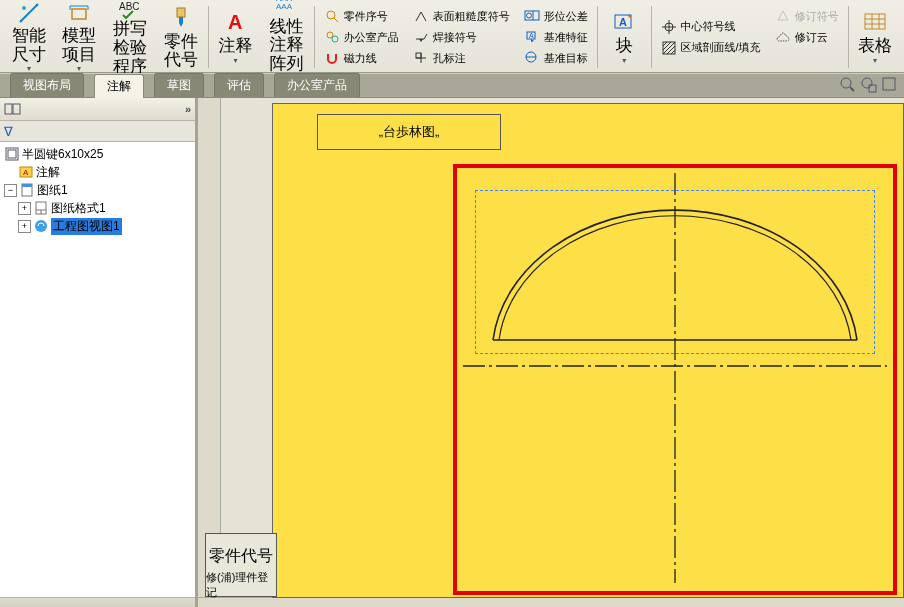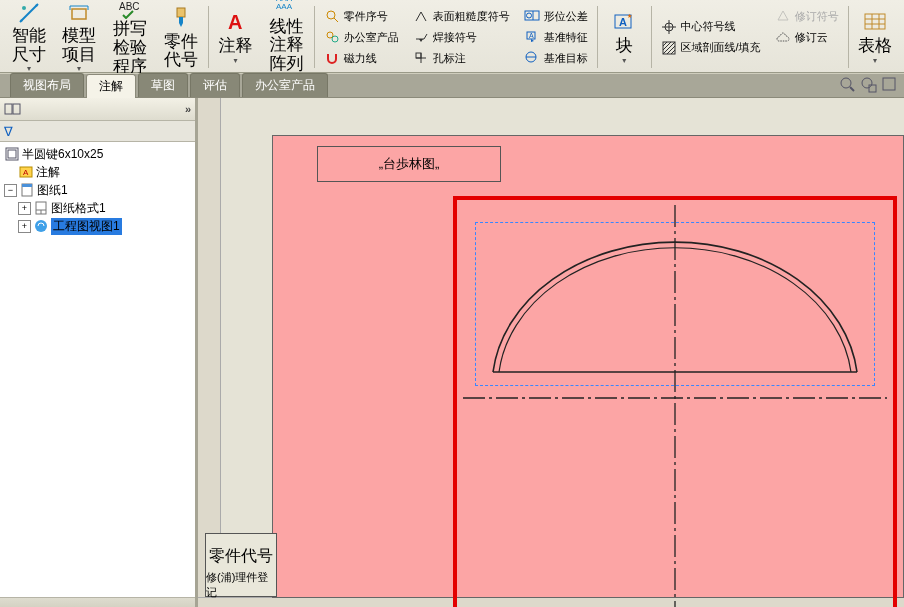--- a/index.html
+++ b/index.html
@@ -12,21 +12,21 @@
   .rb-btn .lab{font-size:17px;}
   .rb-btn .dd{font-size:8px;color:#555;margin-top:1px;}
   .rb-sep{width:1px;background:#b6b4a6;margin:4px 2px;}
   .rb-col{display:flex;flex-direction:column;justify-content:center;padding:0 3px;}
   .rb-row{display:flex;align-items:center;height:21px;padding:0 4px;white-space:nowrap;border-radius:3px;}
   .rb-row .si{width:16px;height:16px;display:inline-flex;align-items:center;justify-content:center;margin-right:4px;}
   .disabled{color:#a9a9a9;}
   .disabled svg{opacity:.5;}
 
   
-  .tabstrip{height:23px;background:#a8a798;border-top:1px solid #cfcdbd;border-bottom:1px solid #8b8a7a;display:flex;align-items:flex-end;padding-left:10px;position:relative;}
+  .tabstrip{height:23px;background:#a8a798;border-top:1px solid #cfcdbd;border-bottom:1px solid #8b8a7a;display:flex;align-items:flex-end;padding-left:10px;position:relative;gap:8px;}
   .tab{padding:3px 12px;font-size:12px;background:#888877;color:#fff;border:1px solid #777766;border-bottom:none;margin-right:2px;border-radius:3px 3px 0 0;}
   .tab.active{background:#f5f3e8;color:#000;border-color:#8b8a7a;position:relative;top:1px;}
   .zoom-icons{position:absolute;right:6px;top:2px;display:flex;gap:4px;}
 
   
   .main{display:flex;height:514px;}
   .side{width:195px;background:#e7e5dc;border-right:3px solid #a6a494;display:flex;flex-direction:column;}
   .side-top{height:22px;background:linear-gradient(#f3f1e6,#dedccf);border-bottom:1px solid #b6b4a6;display:flex;align-items:center;justify-content:space-between;padding:0 4px;}
   .side-filter{height:20px;border-bottom:1px solid #b6b4a6;display:flex;align-items:center;padding:0 4px;}
   .tree{flex:1;background:#fff;overflow:auto;padding:3px 0;font-size:12px;}
@@ -34,21 +34,21 @@
   .tr .exp{width:11px;height:11px;border:1px solid #888;margin-right:2px;display:flex;align-items:center;justify-content:center;font-size:9px;background:#fff;line-height:9px;}
   .tr .sp{display:inline-block;}
   .tr .tic{width:16px;height:16px;margin-right:2px;display:flex;align-items:center;justify-content:center;}
   .tr.sel .lbl{background:#287be0;color:#000000;padding:0 2px;}
   .side-bot{height:14px;background:linear-gradient(#dedccf,#cfcdbd);border-top:1px solid #b6b4a6;}
 
   
   .canvas{flex:1;background:#e5e3d6;position:relative;}
   .ruler-v{position:absolute;left:0;top:0;bottom:14px;width:22px;background:#ddd9cb;border-right:1px solid #aaa;}
   .ruler-h-bot{position:absolute;left:0;right:0;bottom:0;height:14px;background:#ddd9cb;border-top:1px solid #aaa;}
-  .sheet{position:absolute;left:74px;top:5px;right:0;bottom:14px;background:#fca5a5;border:1px solid #666;margin-top:32px;}
+  .sheet{position:absolute;left:74px;top:5px;right:0;bottom:14px;background:#fde047;border:1px solid #666;}
   .titlebox{position:absolute;left:44px;top:10px;width:182px;height:34px;border:1px solid #555;display:flex;align-items:center;justify-content:center;font-size:13px;}
   .partcode{position:absolute;left:-68px;bottom:26px;width:70px;height:24px;border:1px solid #555;border-top:none;display:flex;align-items:flex-start;justify-content:center;padding-top:3px;font-size:16px;background:#e9e7da;}
   .partcode2{position:absolute;left:-68px;bottom:0;width:70px;height:26px;border:1px solid #555;border-top:none;display:flex;align-items:flex-start;justify-content:center;padding-top:4px;font-size:11px;background:#e9e7da;}
   .partcode0{position:absolute;left:-68px;bottom:50px;width:70px;height:12px;border:1px solid #555;background:#e9e7da;}
 
   .redbox{position:absolute;left:180px;top:60px;width:436px;height:423px;border:4px solid #e30000;}
   .selbox{position:absolute;border:1px dashed #3a86ff;}
 
 </style>
 </head>

